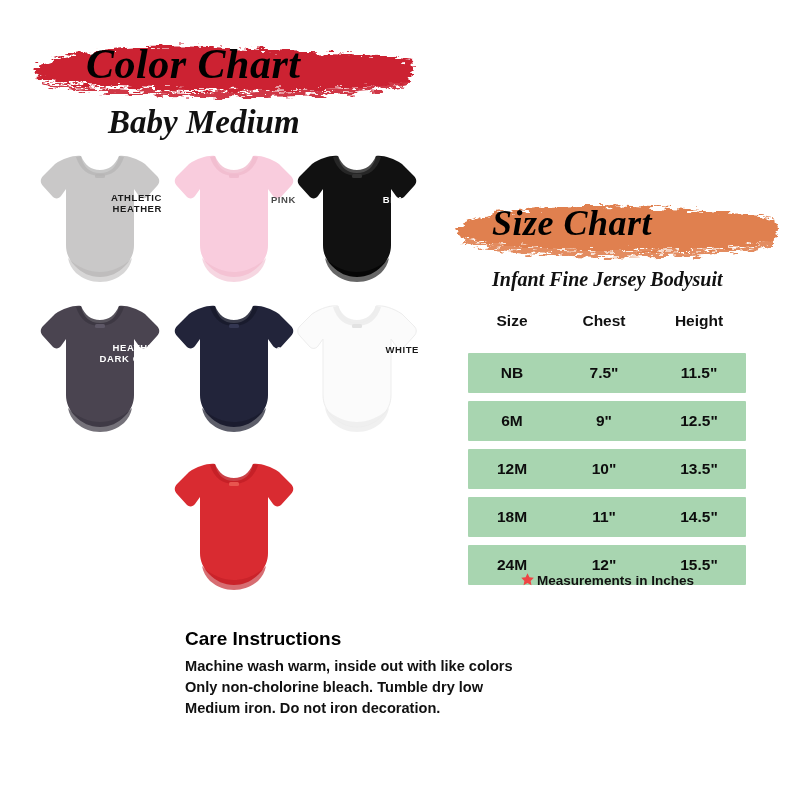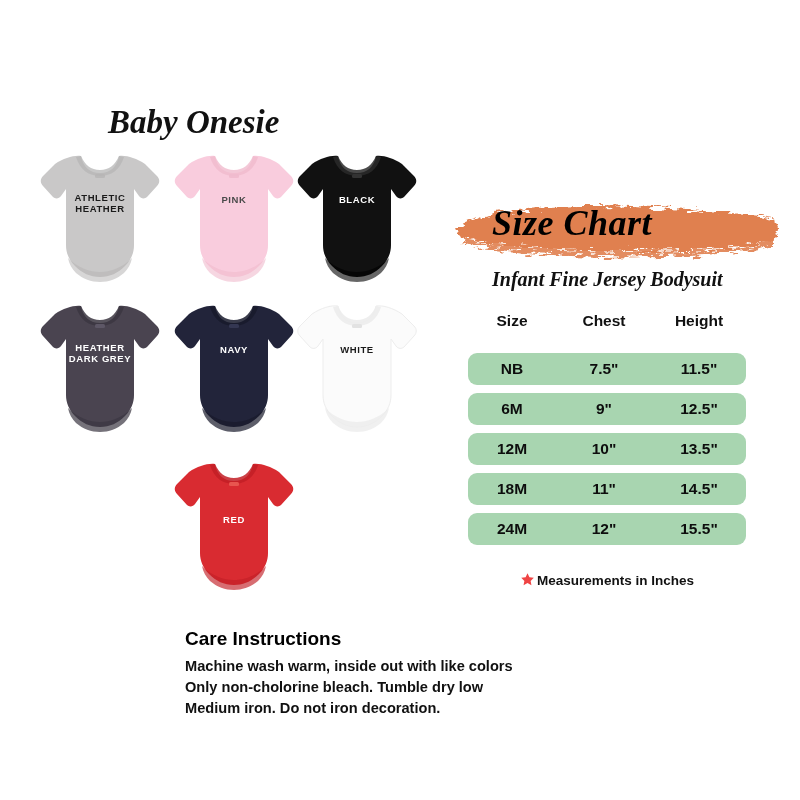--- a/index.html
+++ b/index.html
@@ -35,39 +35,39 @@
     color:#111;
     white-space:nowrap;
   }
 
   
   .onesie{position:absolute;}
   .onesie svg{display:block;}
   .onesie-label{
     position:absolute;
     left:0;right:0;
-    text-align:center;
+    text-align:right;
     font-family:"Liberation Sans", sans-serif;
     font-weight:bold;
     font-size:9.5px;
     letter-spacing:.6px;
     line-height:11px;
     pointer-events:none;
   }
 
   
   .size-table{position:absolute;left:468px;top:312px;width:278px;}
   .st-head{display:flex;padding:0 0 23px 0;}
   .st-head div{
     font-size:15.5px;font-weight:bold;color:#111;text-align:center;
   }
   .st-row{
     display:flex;align-items:center;
-    height:32px;margin-bottom:8px;
-    background:#a8d5b0;border-radius:9px;
+    height:40px;margin-bottom:8px;
+    background:#a8d5b0;border-radius:1px;
   }
   .st-row div{
     font-size:15.5px;font-weight:bold;color:#0d0d0d;text-align:center;
   }
   .c-size{width:88px;}
   .c-chest{width:96px;}
   .c-height{width:94px;}
 
   .measure-note{
     position:absolute;left:468px;top:572px;width:278px;
@@ -79,22 +79,41 @@
   
   .care{position:absolute;left:185px;top:628px;}
   .care-title{font-size:19px;font-weight:bold;color:#000;margin-bottom:6px;}
   .care-line{font-size:14.6px;font-weight:bold;color:#111;line-height:21px;}
 </style>
 </head>
 <body>
 
 <div class="page">
 
-
-  <div class="script-sub" style="left:108px;top:104px;font-size:33px;">Baby Onesie</div>
+  <div class="brush-wrap" style="left:28px;top:38px;width:390px;height:62px;">
+    <svg class="brush-svg" width="390" height="62" viewBox="0 0 390 62">
+      <defs>
+        <filter id="rough1" x="-10%" y="-40%" width="120%" height="180%">
+          <feTurbulence type="fractalNoise" baseFrequency="0.07 0.28" numOctaves="4" seed="7" result="n"></feTurbulence>
+          <feDisplacementMap in="SourceGraphic" in2="n" scale="14" xChannelSelector="R" yChannelSelector="G"></feDisplacementMap>
+        </filter>
+      </defs>
+      <g filter="url(#rough1)">
+        <path d="M6,30 C40,10 120,6 200,10 C280,14 350,16 384,22 C386,30 384,38 380,44
+                 C330,52 240,54 160,52 C90,50 30,46 8,40 Z" fill="#cc2233"></path>
+      </g>
+      <g filter="url(#rough1)" opacity="0.9">
+        <path d="M14,44 C80,54 210,58 330,50 C350,48 368,44 380,41 L380,47
+                 C340,56 240,62 140,58 C80,56 30,51 14,47 Z" fill="#cc2233"></path>
+      </g>
+    </svg>
+    <div class="brush-text" style="left:58px;top:2px;font-size:42px;">Color Chart</div>
+  </div>
+
+  <div class="script-sub" style="left:108px;top:104px;font-size:33px;">Baby Medium</div>
 
   <div class="brush-wrap" style="left:452px;top:198px;width:330px;height:62px;">
     <svg class="brush-svg" width="330" height="62" viewBox="0 0 330 62">
       <defs>
         <filter id="rough2" x="-10%" y="-40%" width="120%" height="180%">
           <feTurbulence type="fractalNoise" baseFrequency="0.075 0.3" numOctaves="4" seed="19" result="n2"></feTurbulence>
           <feDisplacementMap in="SourceGraphic" in2="n2" scale="14" xChannelSelector="R" yChannelSelector="G"></feDisplacementMap>
         </filter>
       </defs>
       <g filter="url(#rough2)">

